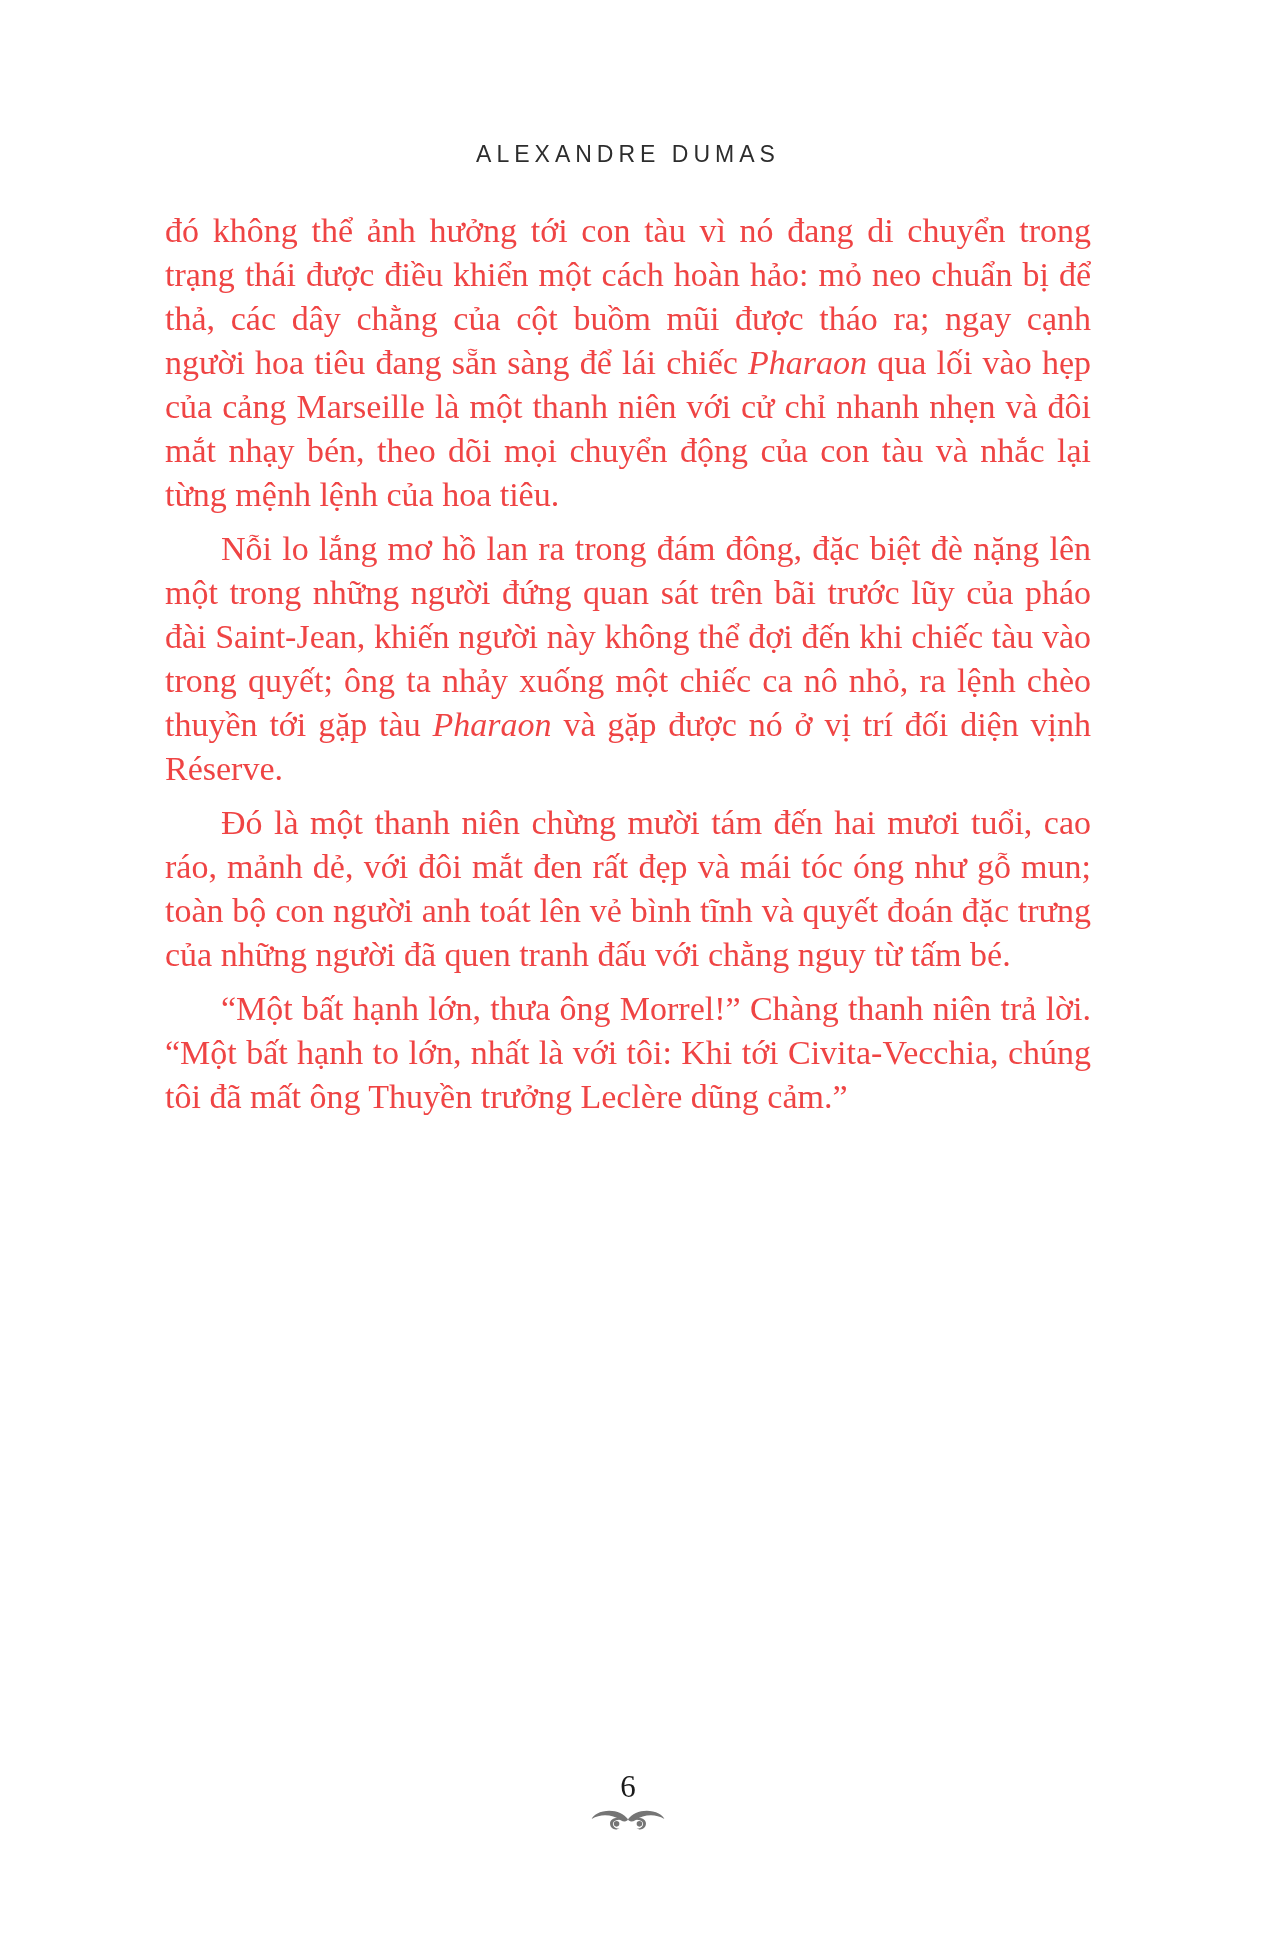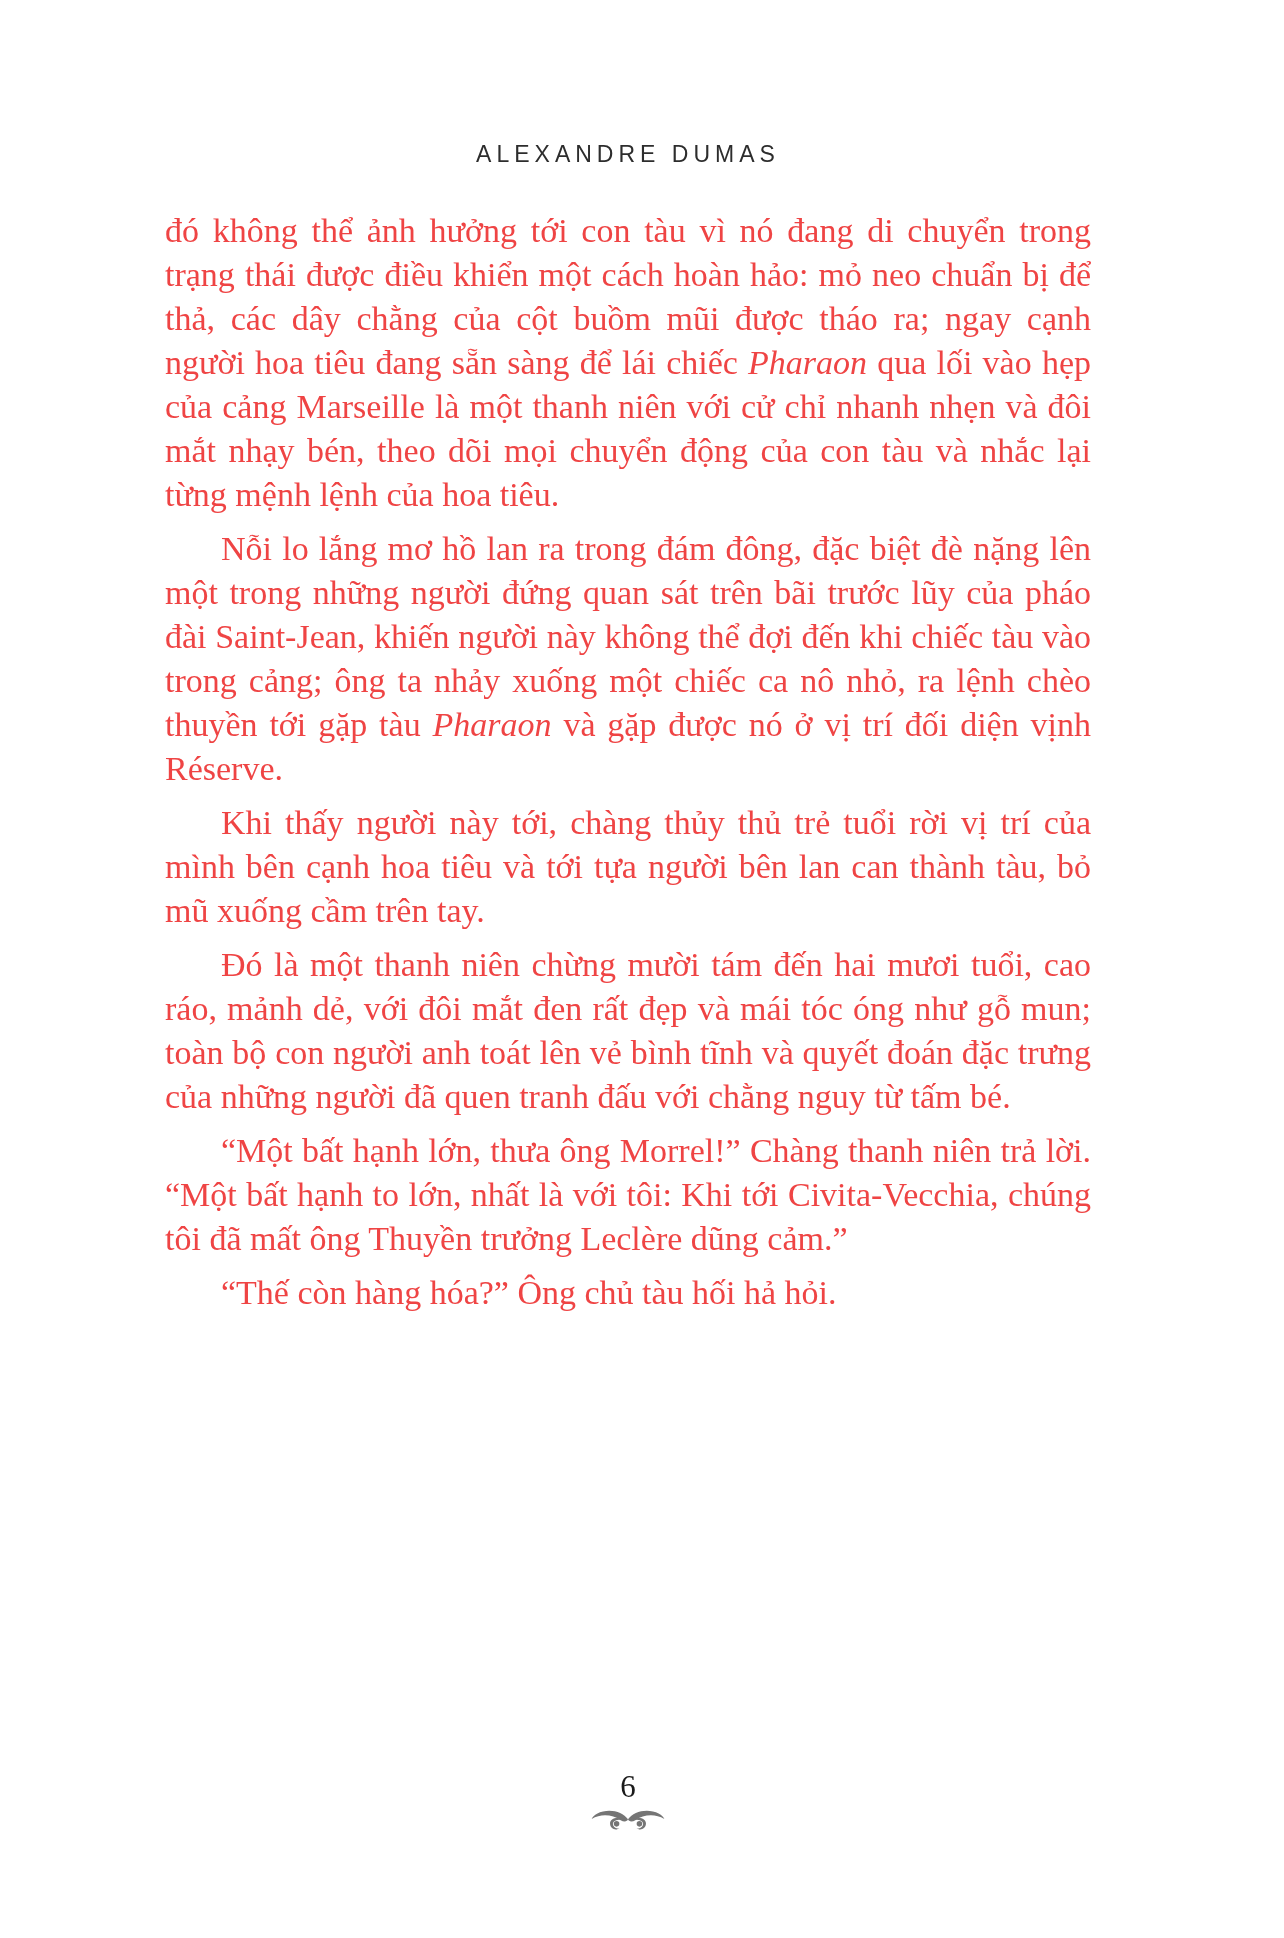--- a/index.html
+++ b/index.html
@@ -59,25 +59,23 @@
 </style>
 </head>
 <body>
 
 <div class="page">
 
   <div class="running-header">ALEXANDRE DUMAS</div>
 
   <main class="body-text">
       <p class=""><span>đó không thể ảnh hưởng tới con tàu vì nó đang di chuyển trong trạng thái được điều khiển một cách hoàn hảo: mỏ neo chuẩn bị để thả, các dây chằng của cột buồm mũi được tháo ra; ngay cạnh người hoa tiêu đang sẵn sàng để lái chiếc </span><em>Pharaon</em><span> qua lối vào hẹp của cảng Marseille là một thanh niên với cử chỉ nhanh nhẹn và đôi mắt nhạy bén, theo dõi mọi chuyển động của con tàu và nhắc lại từng mệnh lệnh của hoa tiêu.</span></p>
-      <p class="indent"><span>Nỗi lo lắng mơ hồ lan ra trong đám đông, đặc biệt đè nặng lên một trong những người đứng quan sát trên bãi trước lũy của pháo đài Saint-Jean, khiến người này không thể đợi đến khi chiếc tàu vào trong cảng; ông ta nhảy xuống một chiếc ca nô nhỏ, ra lệnh chèo thuyền tới gặp tàu </span><em>Pharaon</em><span> và gặp được nó ở vị trí đối diện vịnh Réserve.</span></p>
-      <p class="indent"><span>Khi thấy người này tới, chàng thủy thủ trẻ tuổi rời vị trí của mình bên cạnh hoa tiêu và tới tựa người bên lan can thành tàu, bỏ mũ xuống cầm trên tay.</span></p>
+      <p class="indent"><span>Nỗi lo lắng mơ hồ lan ra trong đám đông, đặc biệt đè nặng lên một trong những người đứng quan sát trên bãi trước lũy của pháo đài Saint-Jean, khiến người này không thể đợi đến khi chiếc tàu vào trong quyết; ông ta nhảy xuống một chiếc ca nô nhỏ, ra lệnh chèo thuyền tới gặp tàu </span><em>Pharaon</em><span> và gặp được nó ở vị trí đối diện vịnh Réserve.</span></p>
       <p class="indent"><span>Đó là một thanh niên chừng mười tám đến hai mươi tuổi, cao ráo, mảnh dẻ, với đôi mắt đen rất đẹp và mái tóc óng như gỗ mun; toàn bộ con người anh toát lên vẻ bình tĩnh và quyết đoán đặc trưng của những người đã quen tranh đấu với chằng nguy từ tấm bé.</span></p>
       <p class="indent"><span>“Một bất hạnh lớn, thưa ông Morrel!” Chàng thanh niên trả lời. “Một bất hạnh to lớn, nhất là với tôi: Khi tới Civita-Vecchia, chúng tôi đã mất ông Thuyền trưởng Leclère dũng cảm.”</span></p>
-      <p class="indent"><span>“Thế còn hàng hóa?” Ông chủ tàu hối hả hỏi.</span></p>
     </main>
 
   <div class="page-footer">
     <span class="page-number">6</span>
     <svg class="flourish" width="98" height="30" viewBox="0 0 120 36" aria-hidden="true">
       <g fill="#757575">
 
         <path d="M60 16 C67 6 84 2 98 9 C101 10.5 103 12.5 104.5 15.5 C93 8.5 79 10 69 17 C65 19.5 61 19 60 16 Z"></path>
 
         <path d="M63 17 C72 12 82 14 82 21 C82 27.5 74.5 30.5 70.5 26.5 C74 28.5 78.5 25.5 78.5 21.5 C78.5 16.5 70 15.5 63 17 Z"></path>

